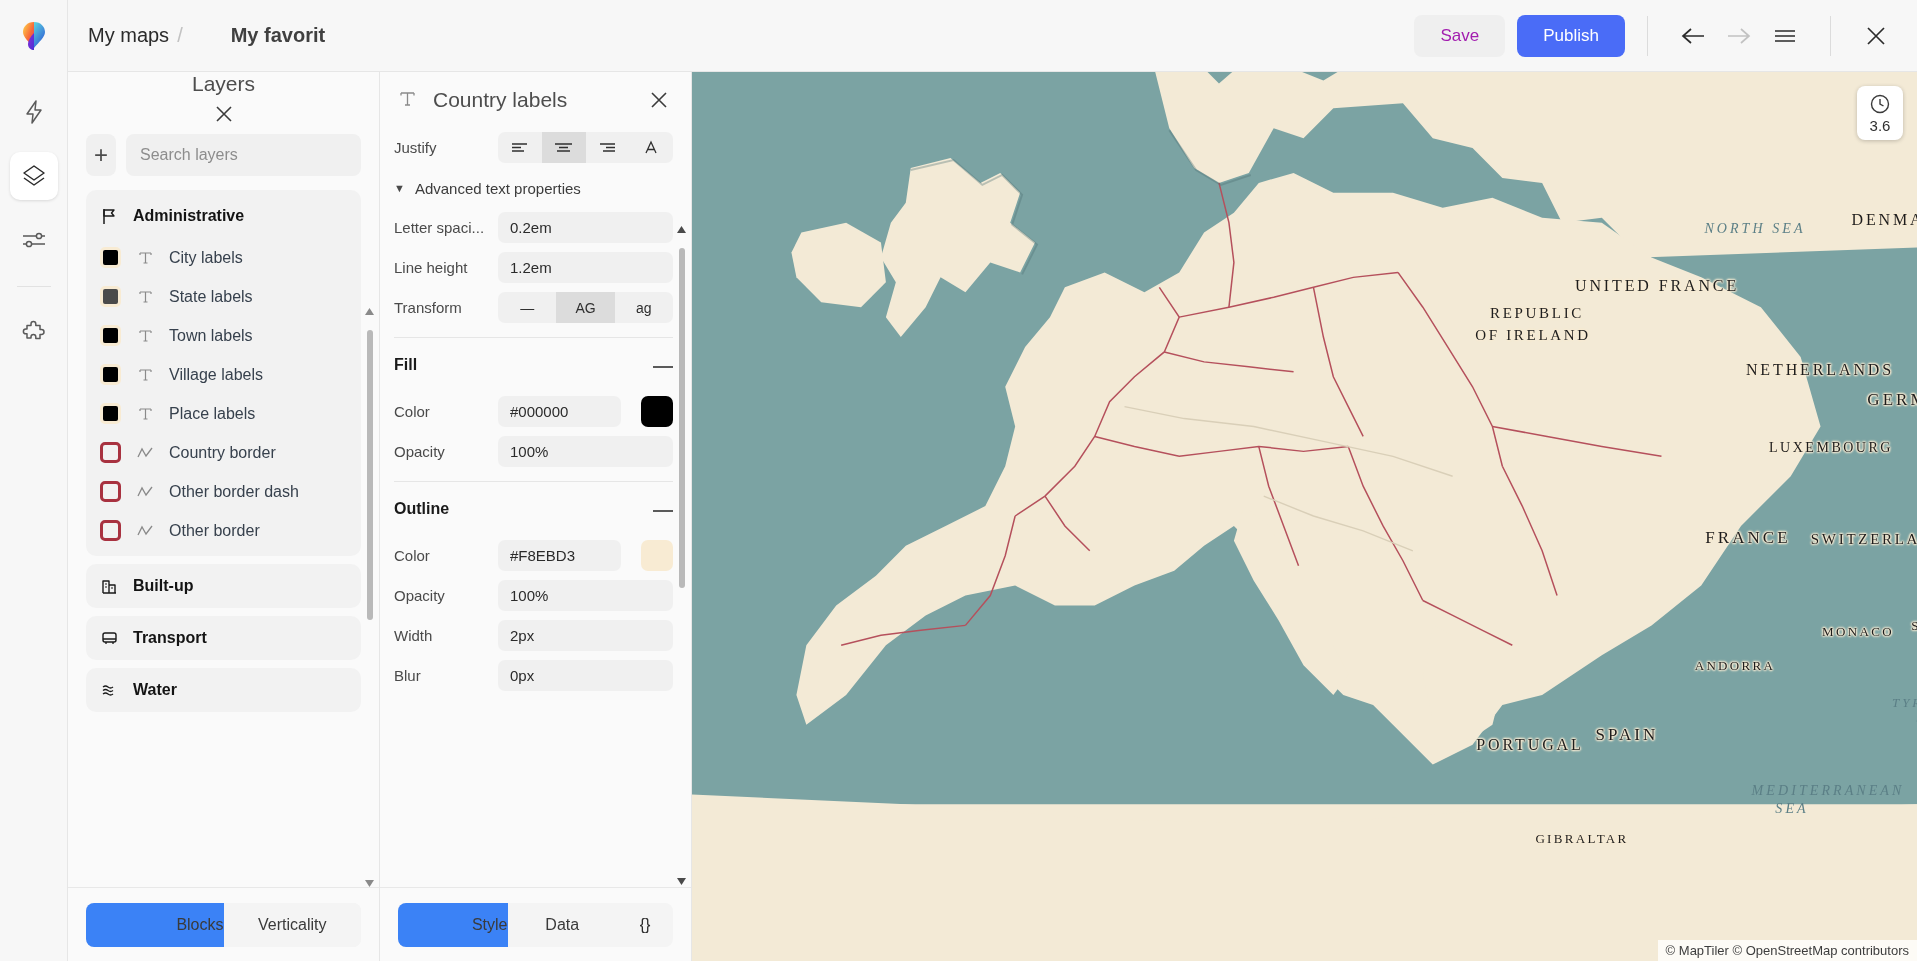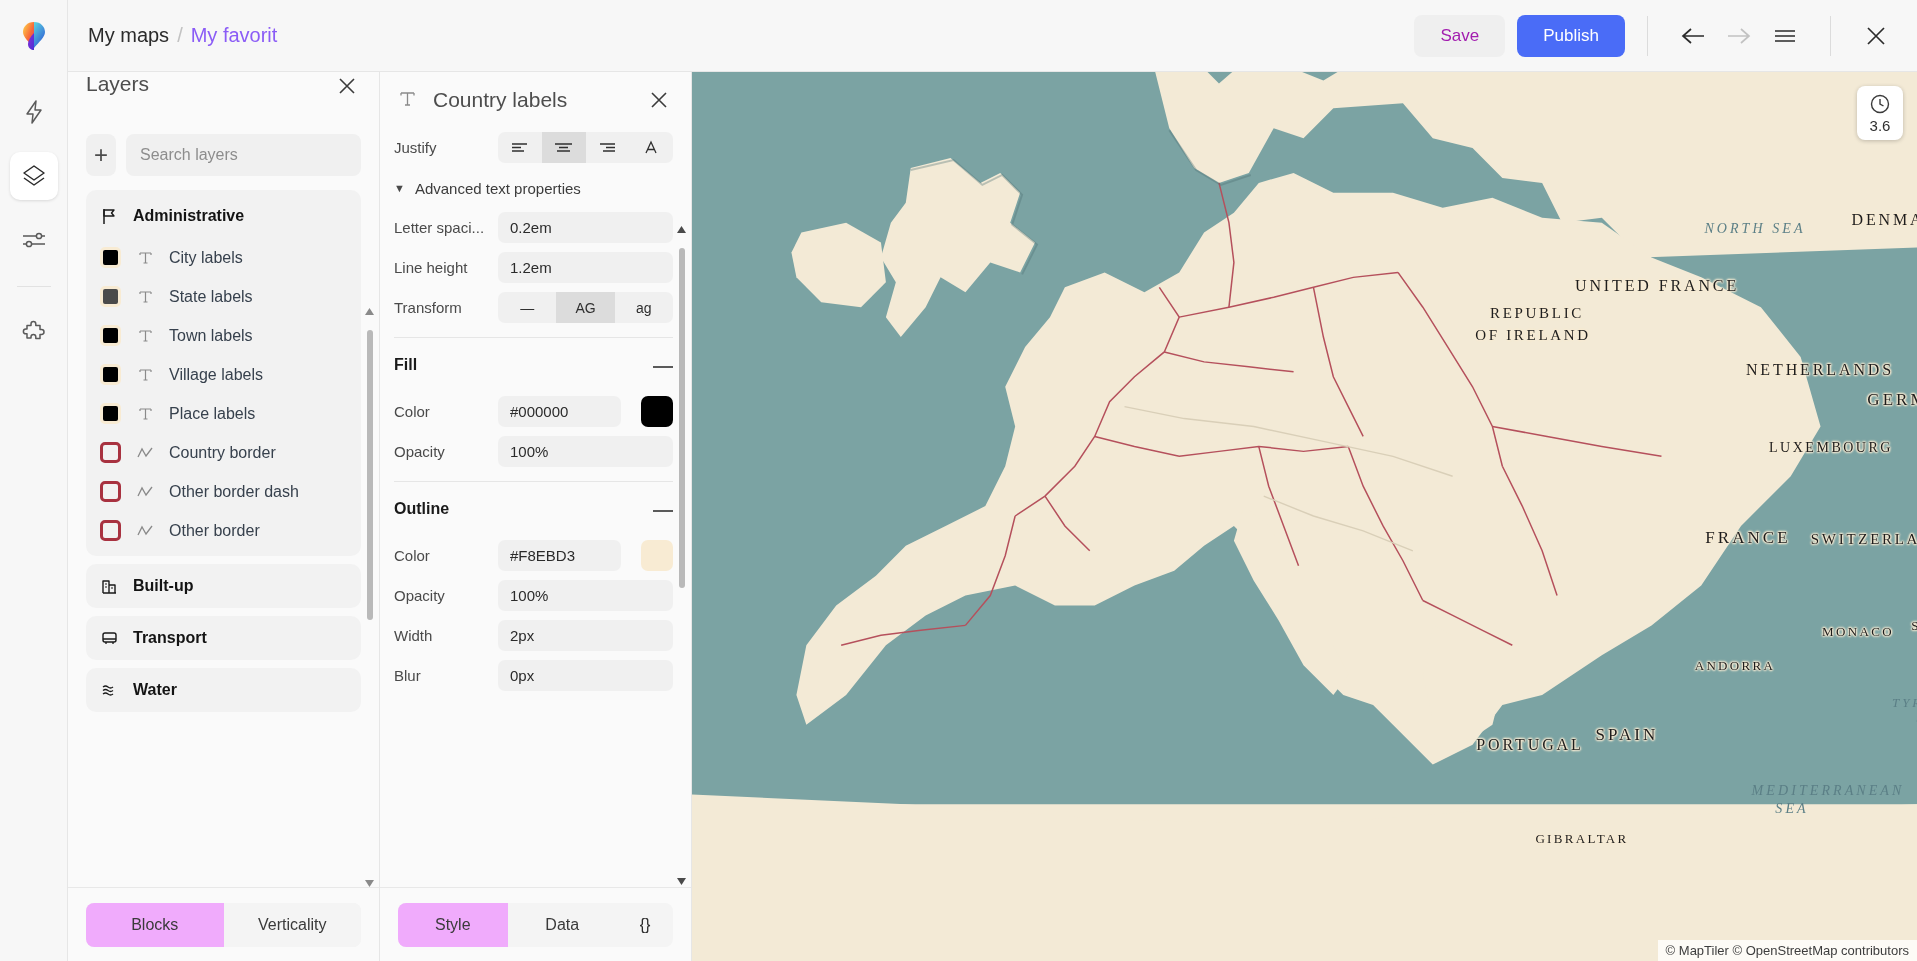--- a/index.html
+++ b/index.html
@@ -21,21 +21,21 @@
     position: relative;
   }
   .logo-cell {
     width: 68px; height: 72px;
     display: flex; align-items: center; justify-content: center;
     border-right: 1px solid #e6e6e6;
     background: #f7f7f7;
   }
   .breadcrumb { display: flex; align-items: center; gap: 8px; padding-left: 20px; font-size: 20px; }
   .bc-sep { color: #c2c2c2; }
-  .bc-current { color: #8b5cf6; font-weight: normal; }
+  .bc-current { color: #404040; font-weight: bold; margin-left: 40px; }
   .topbar-right {
     margin-left: auto; display: flex; align-items: center; height: 72px; padding-right: 18px;
   }
   .btn {
     font-size: 17px; border: none; cursor: pointer; border-radius: 8px;
     font-family: inherit;
   }
   .btn-save {
     background: #efefef; color: #a21caf; padding: 11px 26px; margin-right: 12px;
   }
@@ -66,22 +66,22 @@
   .rail-item.active { background: #ffffff; box-shadow: 0 1px 3px rgba(0,0,0,.12); }
   .rail-divider { width: 34px; height: 1px; background: #e2e2e2; margin: 6px 0 22px; }
 
   
   .layers-panel {
     width: 312px; flex: 0 0 312px; background: #fafafa;
     border-right: 1px solid #e6e6e6; display: flex; flex-direction: column;
     position: relative;
   }
   .panel-head {
-    height: 56px; display: flex; align-items: flex-start;
-    padding: 0 18px 0 18px; justify-content: space-between;
+    height: 56px; display: flex; align-items: center;
+    padding: 0 18px 0 18px; justify-content: space-between; flex-direction: column;
   }
   .panel-title { font-size: 21px; color: #4d4d4d; }
   .close-x { cursor: pointer; width: 28px; height: 28px; display: flex; align-items: center; justify-content: center; }
   .search-row { display: flex; gap: 10px; padding: 6px 18px 14px 18px; }
   .add-btn {
     width: 46px; height: 42px; background: #f0f0f0; border-radius: 8px;
     display: flex; align-items: center; justify-content: center; cursor: pointer;
     border: none; font-size: 24px; color: #4b4b4b; line-height: 1;
   }
   .search-input {
@@ -125,21 +125,21 @@
     height: 74px; flex: 0 0 74px; border-top: 1px solid #e8e8e8;
     display: flex; align-items: center; padding: 0 18px;
   }
   .seg {
     display: flex; width: 100%; background: #f4f4f4; border-radius: 8px; overflow: hidden;
   }
   .seg-item {
     flex: 1; text-align: center; font-size: 16px; color: #3a3a3a;
     padding: 13px 0; cursor: pointer; background: #f4f4f4;
   }
-  .seg-item.active { background: #f0abfc; }
+  .seg-item.active { background: #3b82f6; text-align: right; }
   .seg-icon { flex: 0 0 56px; display: flex; align-items: center; justify-content: center; }
 
   
   .props-panel {
     width: 312px; flex: 0 0 312px; background: #fafafa;
     border-right: 1px solid #e6e6e6; display: flex; flex-direction: column;
     position: relative;
   }
   .props-head {
     height: 56px; display: flex; align-items: center; gap: 16px;

